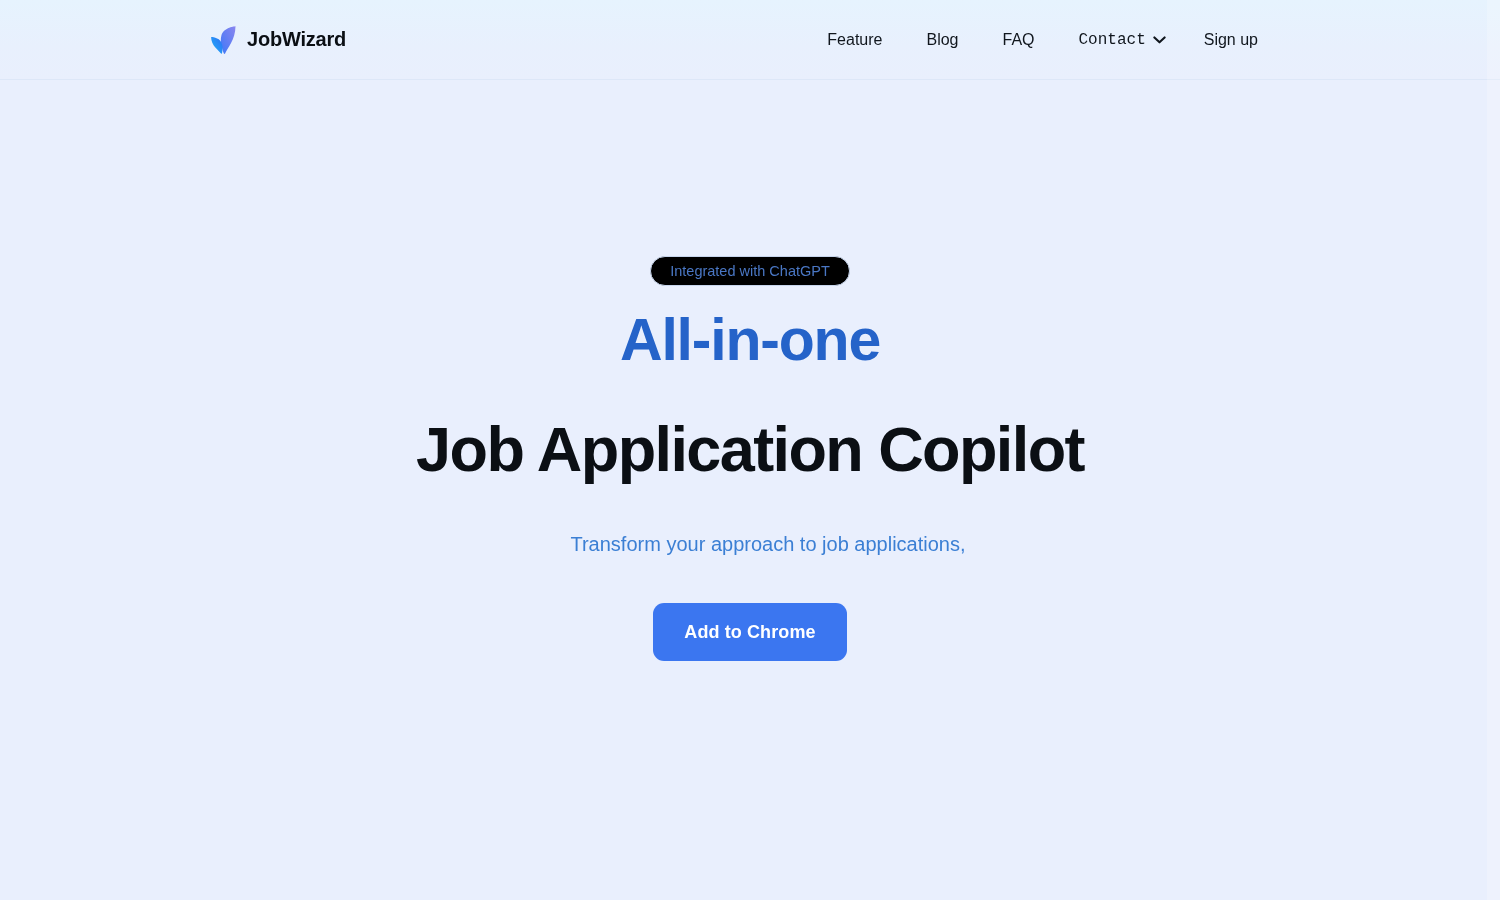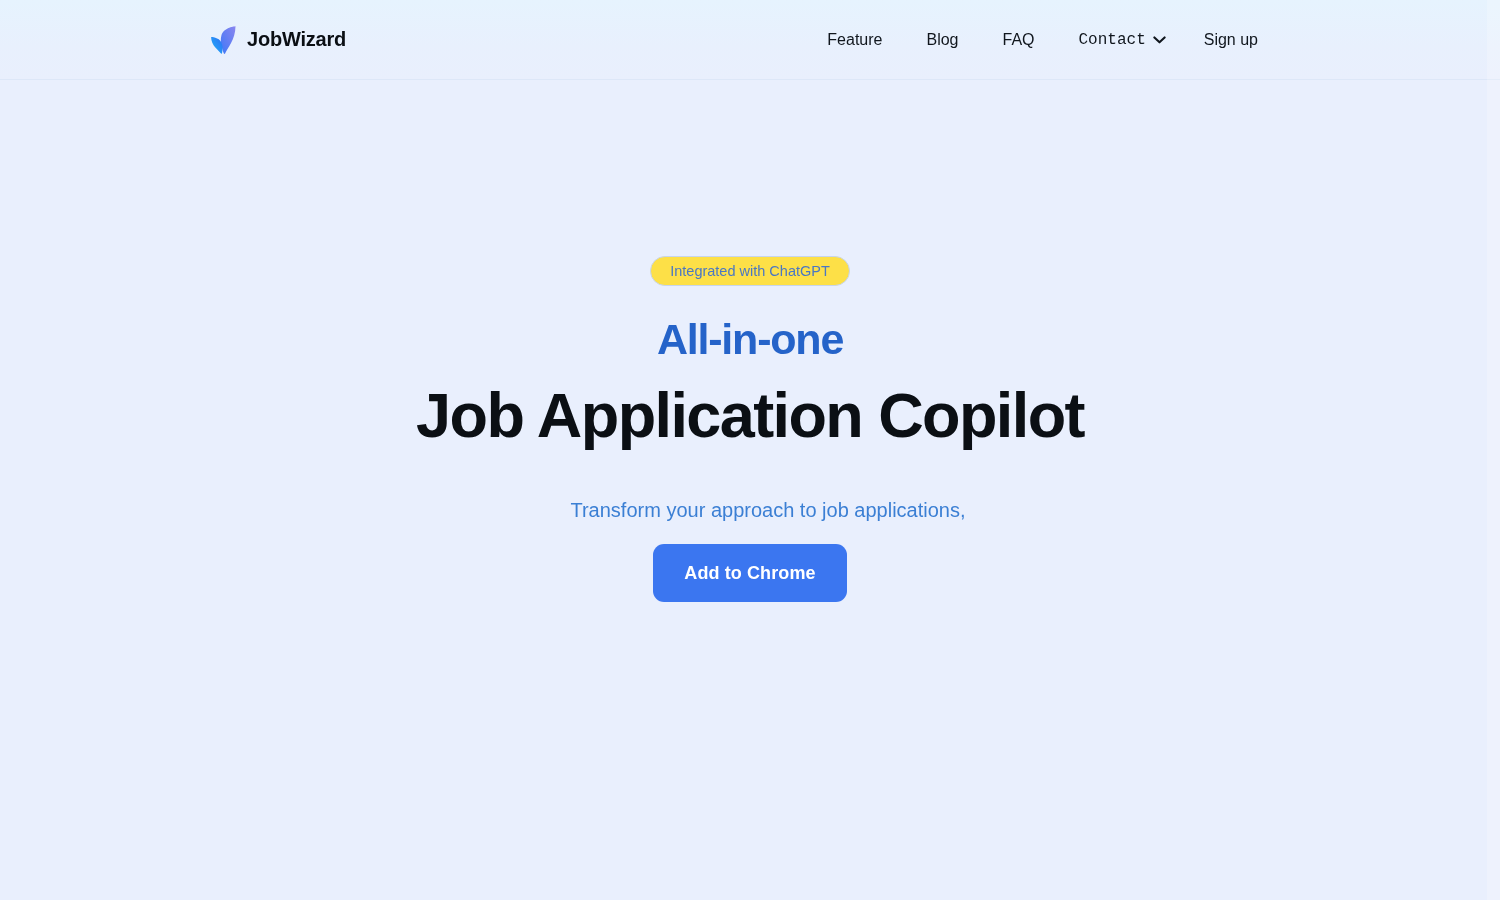--- a/index.html
+++ b/index.html
@@ -107,39 +107,39 @@
   }
 
   .hero-badge {
     display: inline-flex;
     align-items: center;
     justify-content: center;
     height: 30px;
     padding: 0 19px;
     border: 1px solid #c7d5ec;
     border-radius: 999px;
-    background: #fde047;
+    background: #000000;
     font-size: 14.5px;
     color: #4a77c4;
     white-space: nowrap;
     cursor: pointer;
   }
 
   .hero-title-accent {
-    margin-top: 31px;
-    font-size: 43px;
+    margin-top: 23px;
+    font-size: 59px;
     line-height: 1.06;
     font-weight: bold;
     letter-spacing: -1.2px;
     color: #2563c9;
     text-align: center;
   }
 
   .hero-title-main {
-    margin-top: 19px;
+    margin-top: 44px;
     font-size: 63px;
     line-height: 1.06;
     font-weight: bold;
     letter-spacing: -1.6px;
     color: #0b0f14;
     text-align: right;
     white-space: nowrap;
   }
 
   .hero-subtitle {
@@ -147,21 +147,21 @@
     font-size: 20px;
     line-height: 30px;
     color: #3b7fd4;
     text-align: center;
     margin-left: 36px;
   }
 
   .hero-subtitle span { display: block; }
 
   .cta-button {
-    margin-top: 19px;
+    margin-top: 44px;
     display: inline-flex;
     align-items: center;
     justify-content: center;
     height: 58px;
     padding: 12px 31px;
     border: none;
     border-radius: 11px;
     background: #3b76f0;
     color: #ffffff;
     font-family: "Liberation Sans", sans-serif;

